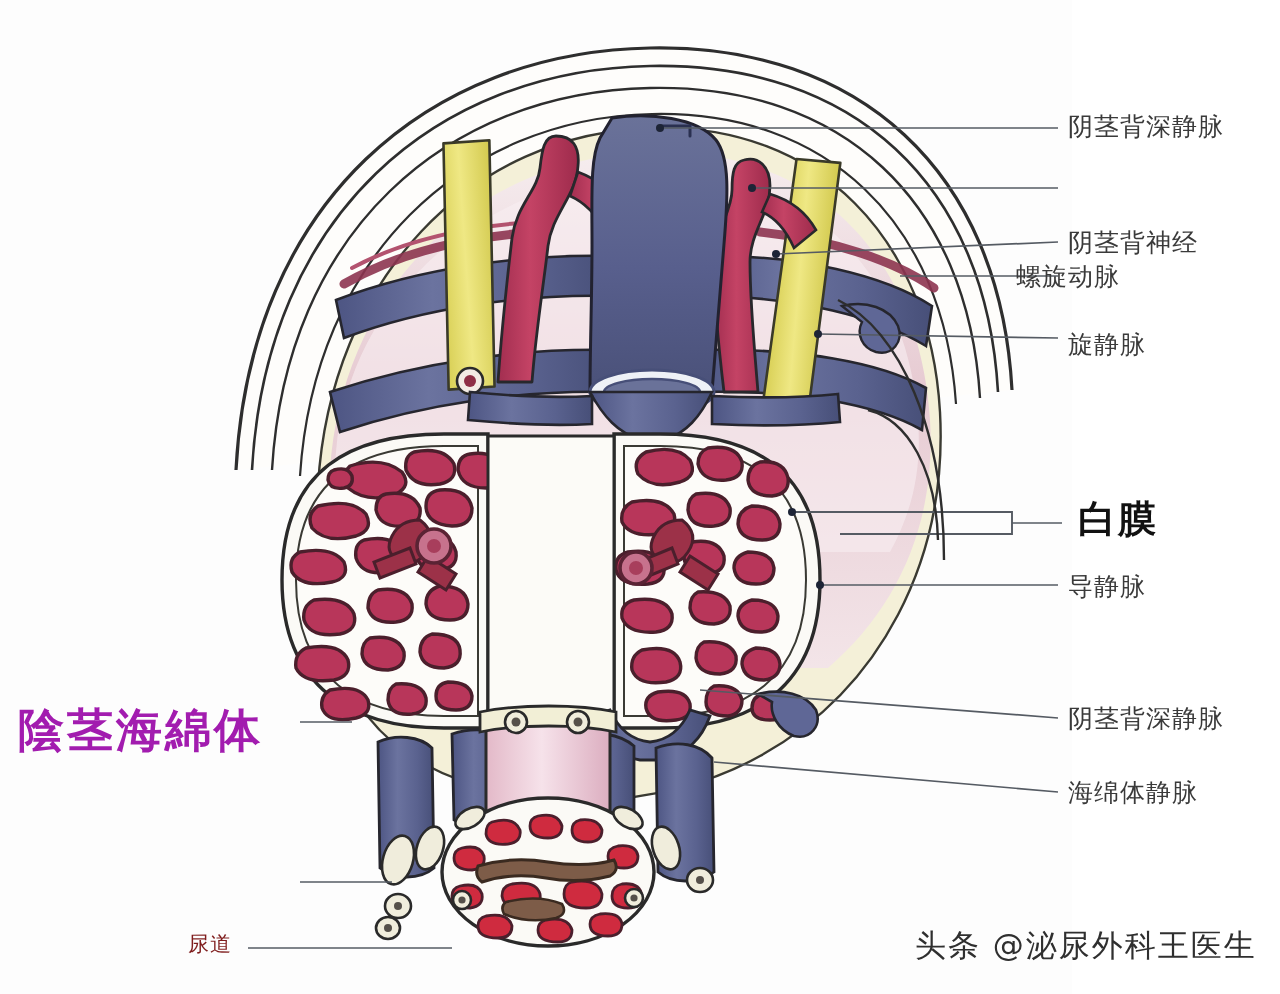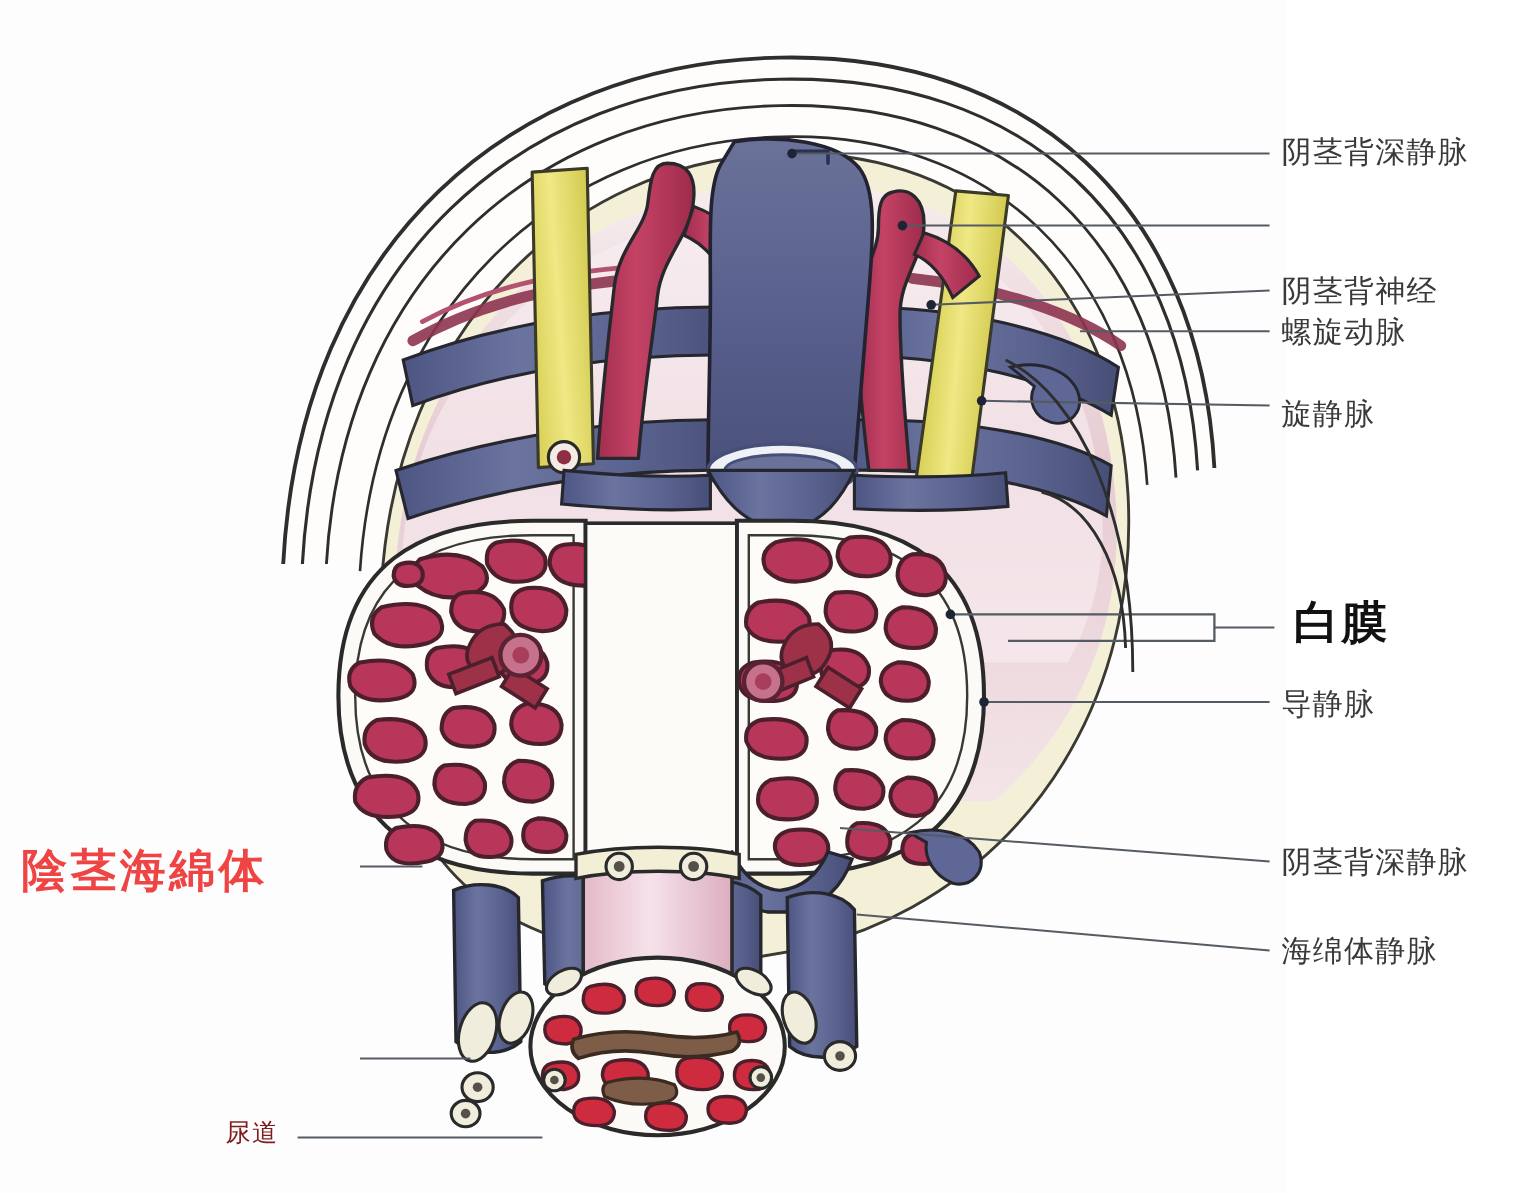--- a/index.html
+++ b/index.html
@@ -4,21 +4,21 @@
 <style>
   html,body{margin:0;padding:0;background:#ffffff;}
   body{width:1280px;height:994px;overflow:hidden;
        font-family:"DejaVu Sans","Liberation Sans",sans-serif;}
   #stage{position:relative;width:1072px;height:994px;background:#fdfdfd;}
   #art{position:absolute;left:0;top:0;width:1280px;height:994px;}
   .lbl{position:absolute;white-space:nowrap;color:#2b2b2b;
        font-family:"DejaVu Sans","Liberation Sans",sans-serif;}
   .lbl-r{font-size:25px;letter-spacing:1px;color:#3a3a3a;}
   .lbl-bold{font-size:38px;font-weight:bold;letter-spacing:2px;color:#111;text-align:center;}
-  .lbl-l{font-size:38px;font-weight:bold;letter-spacing:3px;color:#ef4444;
+  .lbl-l{font-size:46px;font-weight:bold;letter-spacing:3px;color:#a21caf;
          font-family:Liberation Serif, serif;}
   .lbl-s{font-size:21px;letter-spacing:1px;color:#7f1d1d;
          font-family:"DejaVu Serif","Liberation Serif",serif;text-align:right;}
   #wm{position:absolute;left:915px;top:925px;font-size:31px;
       color:#2f2f2f;letter-spacing:2px;white-space:nowrap;
       font-family:"DejaVu Sans","Liberation Sans",sans-serif;}
 </style>
 </head>
 <body>
 
@@ -290,24 +290,25 @@
       <circle cx="752" cy="188" r="4"></circle>
       <circle cx="776" cy="254" r="4"></circle>
       <circle cx="818" cy="334" r="4"></circle>
       <circle cx="792" cy="512" r="4"></circle>
       <circle cx="820" cy="585" r="4"></circle>
     </g>
   </svg>
 
   <div class="lbl lbl-r" style="left:1068px;top:110px">阴茎背深静脉</div>
   <div class="lbl lbl-r" style="left:1068px;top:226px">阴茎背神经</div>
-  <div class="lbl lbl-r" style="left:1068px;top:260px">螺旋动脉</div>
+  <div class="lbl lbl-r" style="left:1016px;top:260px">螺旋动脉</div>
   <div class="lbl lbl-r" style="left:1068px;top:328px">旋静脉</div>
   <div class="lbl lbl-bold" style="left:1078px;top:494px">白膜</div>
   <div class="lbl lbl-r" style="left:1068px;top:570px">导静脉</div>
   <div class="lbl lbl-r" style="left:1068px;top:702px">阴茎背深静脉</div>
   <div class="lbl lbl-r" style="left:1068px;top:776px">海绵体静脉</div>
 
   <div class="lbl lbl-l" style="left:18px;top:700px">陰茎海綿体</div>
   <div class="lbl lbl-s" style="left:188px;top:930px">尿道</div>
 
+  <div id="wm">头条 @泌尿外科王医生</div>
 
 </div>
 
 </body></html>

